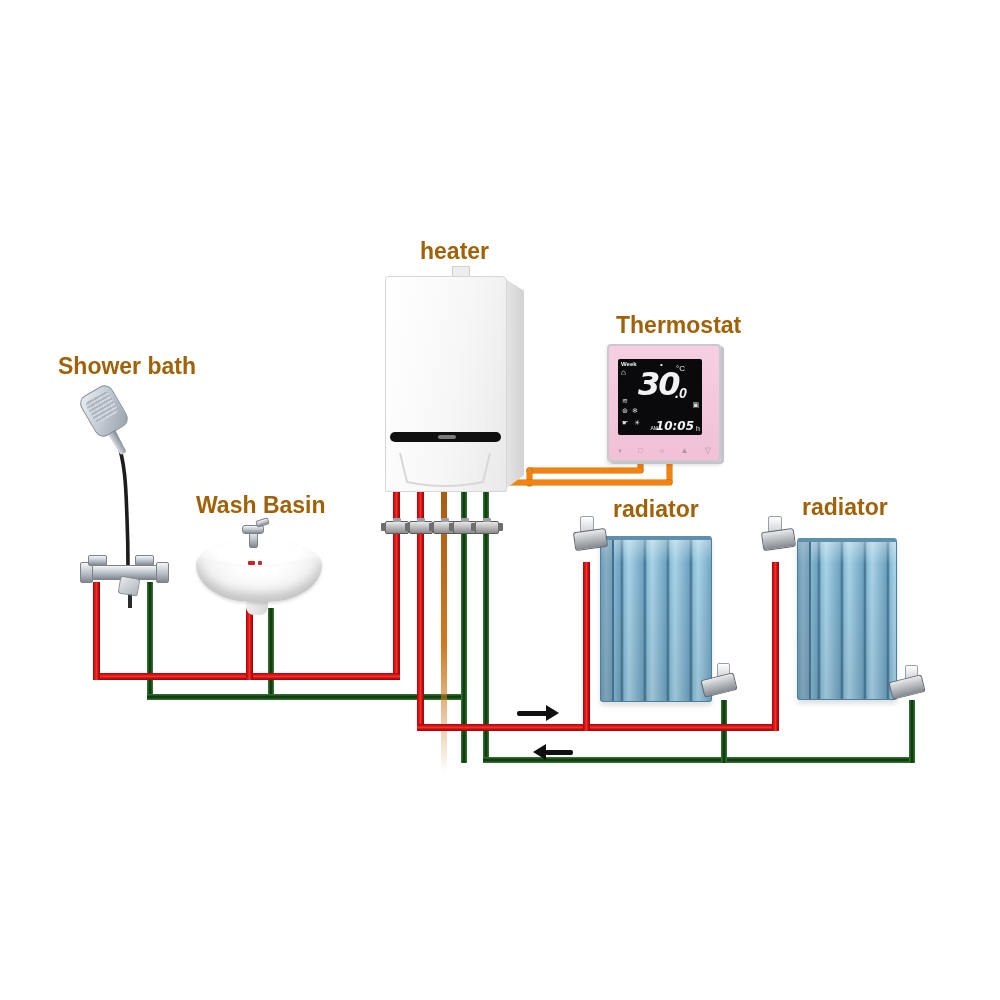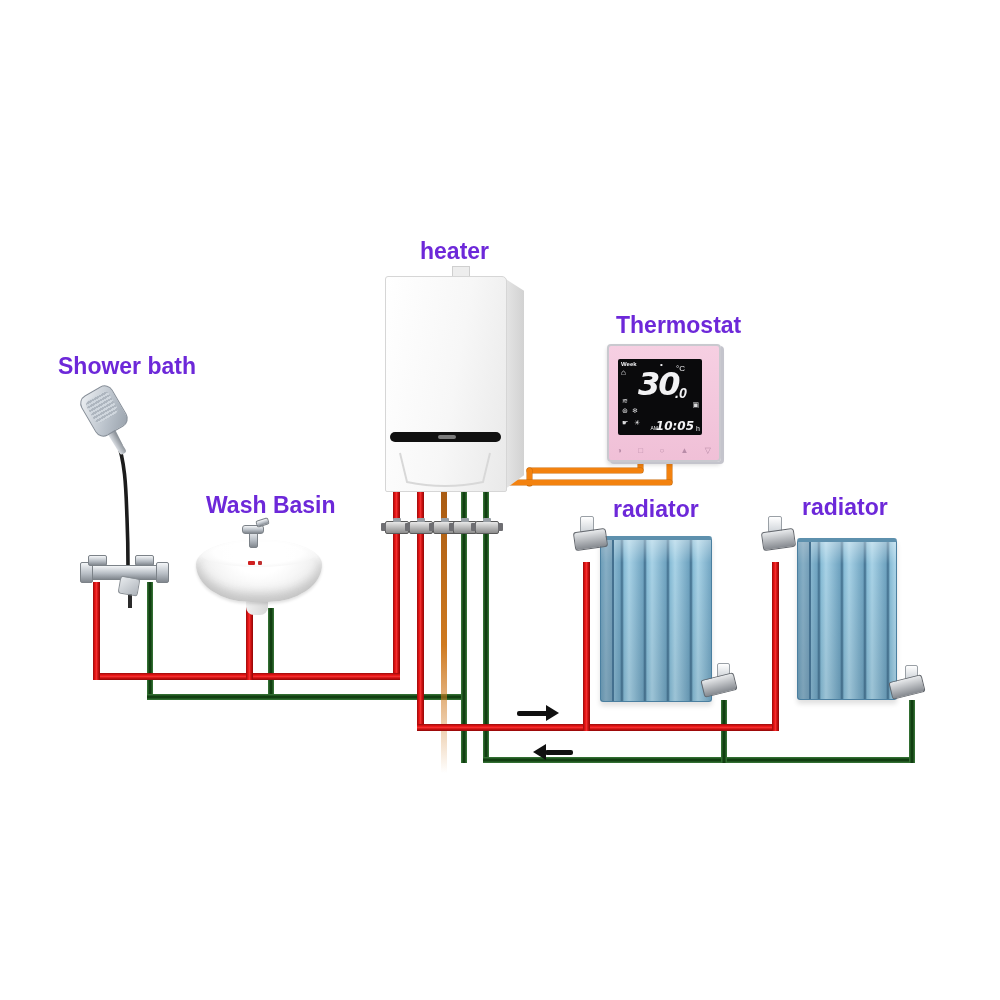--- a/index.html
+++ b/index.html
@@ -1,18 +1,18 @@
 <!DOCTYPE html>
 <html><head>
 <meta charset="utf-8">
 <style>
   html,body{margin:0;padding:0;background:#fff;}
   #canvas{position:relative;width:1000px;height:1000px;background:#fff;overflow:hidden;
           font-family:"Liberation Sans",sans-serif;}
-  .lbl{position:absolute;font-weight:700;color:#6d28d9;font-size:23px;letter-spacing:0;white-space:nowrap;}
+  .lbl{position:absolute;font-weight:700;color:#a16207;font-size:23px;letter-spacing:0;white-space:nowrap;}
 
   
   .pv{position:absolute;}
   .ph{position:absolute;}
   .pv.red{background:linear-gradient(90deg,#9c0b0b,#ee1717 35%,#f03030 50%,#d01010 70%,#8e0808);z-index:30;}
   .ph.red{background:linear-gradient(180deg,#9c0b0b,#ee1717 35%,#f03030 50%,#d01010 70%,#8e0808);z-index:30;}
   .pv.green{background:linear-gradient(90deg,#3a7a3a,#113f11 40%,#113f11 60%,#3a7a3a);z-index:10;}
   .ph.green{background:linear-gradient(180deg,#3a7a3a,#113f11 40%,#113f11 60%,#3a7a3a);z-index:10;}
   .pv.orange{background:linear-gradient(90deg,#8a4a10,#cf7a20 40%,#e6942f 60%,#8a4a10);z-index:20;}
   .wire{position:absolute;background:#f3820f;border-radius:2px;z-index:22;box-shadow:0 0 0 0.5px #c96a08;}
@@ -93,21 +93,21 @@
   svg.overlay{position:absolute;left:0;top:0;z-index:33;}
 </style>
 </head>
 <body>
 
 <div id="canvas">
 
   <div class="lbl" style="left:420px;top:238px;">heater</div>
   <div class="lbl" style="left:616px;top:312px;">Thermostat</div>
   <div class="lbl" style="left:58px;top:353px;">Shower bath</div>
-  <div class="lbl" style="left:206px;top:492px;">Wash Basin</div>
+  <div class="lbl" style="left:196px;top:492px;">Wash Basin</div>
   <div class="lbl" style="left:613px;top:496px;">radiator</div>
   <div class="lbl" style="left:802px;top:494px;">radiator</div>
 
   <div class="pv green" style="left:147px;top:582px;width:6px;height:118px;"></div>
   <div class="pv green" style="left:268px;top:608px;width:6px;height:92px;"></div>
   <div class="ph green" style="left:147px;top:694px;width:320px;height:6px;"></div>
   <div class="pv green" style="left:461px;top:488px;width:6px;height:275px;"></div>
   <div class="pv green" style="left:483px;top:488px;width:6px;height:275px;"></div>
   <div class="ph green" style="left:483px;top:757px;width:432px;height:6px;"></div>
   <div class="pv green" style="left:721px;top:700px;width:6px;height:63px;"></div>

